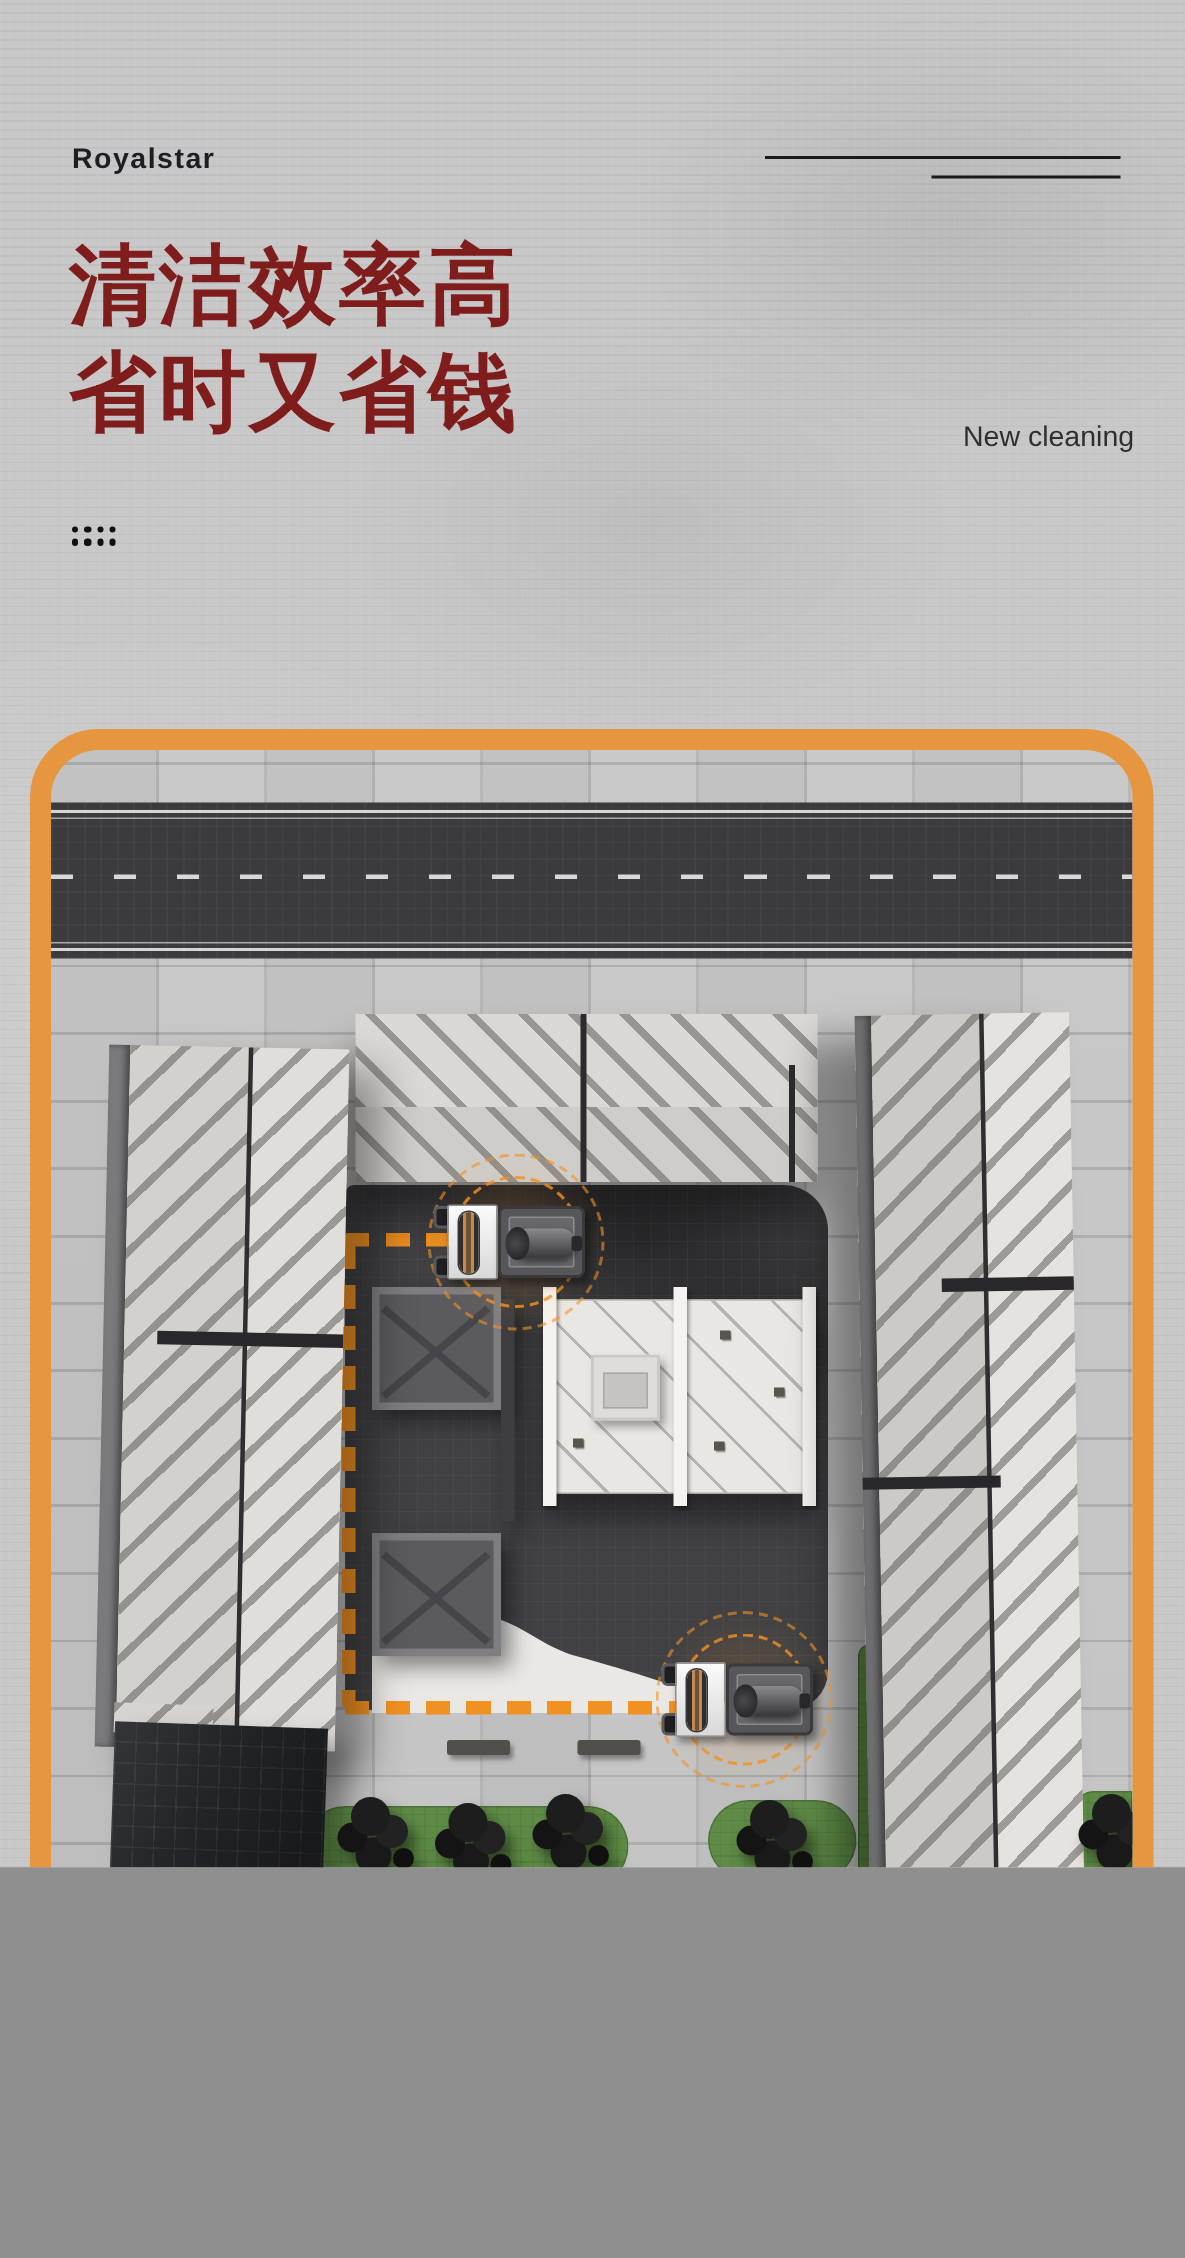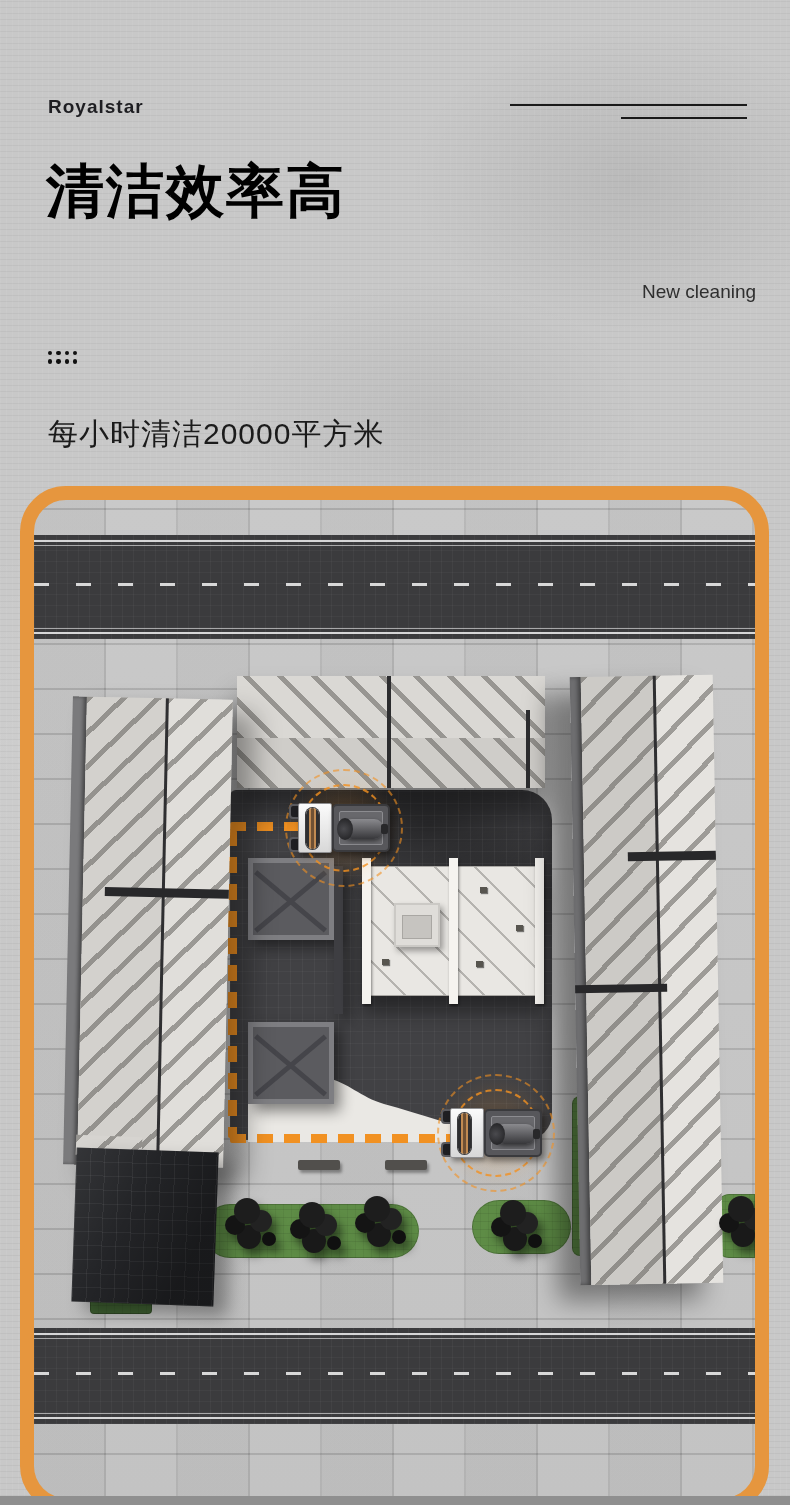--- a/index.html
+++ b/index.html
@@ -1,30 +1,30 @@
 <!DOCTYPE html>
 <html><head>
 <meta charset="utf-8">
 <style>
   html,body{margin:0;padding:0;background:#8f8f8f;}
-  .page{position:relative;width:790px;height:1496px;margin:0 auto;overflow:hidden;
+  .page{position:relative;width:790px;height:1245px;margin:0 auto;overflow:hidden;
         background:#C8C8C8;font-family:"Liberation Sans",sans-serif;}
   .concrete{position:absolute;inset:0;pointer-events:none;z-index:1;
     background:
       repeating-linear-gradient(90deg, rgba(255,255,255,.05) 0 1px, transparent 1px 6px),
       repeating-linear-gradient(0deg, rgba(0,0,0,.04) 0 1px, transparent 1px 6px),
       radial-gradient(320px 220px at 80% 12%, rgba(0,0,0,.07), transparent 70%),
       radial-gradient(420px 300px at 12% 50%, rgba(255,255,255,.12), transparent 70%),
       radial-gradient(300px 200px at 55% 28%, rgba(0,0,0,.05), transparent 70%);}
   .hdr{position:absolute;z-index:2;}
   .logo{left:48px;top:96px;font-size:19px;font-weight:700;letter-spacing:1px;color:#1E1E22;}
   .line1{left:510px;top:104px;width:237px;height:2px;background:#1A1A1A;}
   .line2{left:621px;top:117px;width:126px;height:2px;background:#1A1A1A;}
   .title{left:46px;top:156px;font-size:58px;line-height:1.22;font-weight:800;
-         color:#000000;letter-spacing:2px;}
+         color:#7f1d1d;letter-spacing:2px;}
   .tagline{left:627px;top:281px;font-size:19px;color:#2F2F2F;margin-left:15px;}
   .dots{left:48px;top:351px;width:34px;display:flex;flex-wrap:wrap;gap:4px;}
   .dots i{width:4.3px;height:4.3px;border-radius:50%;background:#101010;}
   .subtitle{left:48px;top:414px;font-size:30px;color:#1B1B1B;font-weight:500;letter-spacing:1px;}
 
   
   .frame{position:absolute;z-index:2;left:20px;top:486px;width:749px;height:1026px;
     box-sizing:border-box;border:14px solid #E6963E;border-radius:46px;overflow:hidden;
     background:
       repeating-linear-gradient(90deg, rgba(0,0,0,.025) 0 72px, rgba(255,255,255,.035) 72px 144px),
@@ -147,36 +147,36 @@
 <body>
 
 <div class="page">
 
   <div class="hdr logo">Royalstar</div>
   <div class="hdr line1"></div>
   <div class="hdr line2"></div>
 
   <div class="hdr title">
     <div>清洁效率高</div>
+    <div>省时又省钱</div>
   </div>
 
   <div class="hdr tagline">New cleaning</div>
 
   <div class="hdr dots">
     <i></i>
       <i></i>
       <i></i>
       <i></i>
       <i></i>
       <i></i>
       <i></i>
       <i></i>
   </div>
 
-  <div class="hdr subtitle">每小时清洁20000平方米</div>
 
   <div class="frame">
     <div class="scene">
 
       <div class="road" style="top:35px;height:104px;">
         <span class="tx"></span>
         <span class="edge" style="top:5px;"></span>
         <span class="edge thin" style="top:10px;"></span>
         <span class="cline" style="top:48px;"></span>
         <span class="edge thin" style="bottom:10px;"></span>

